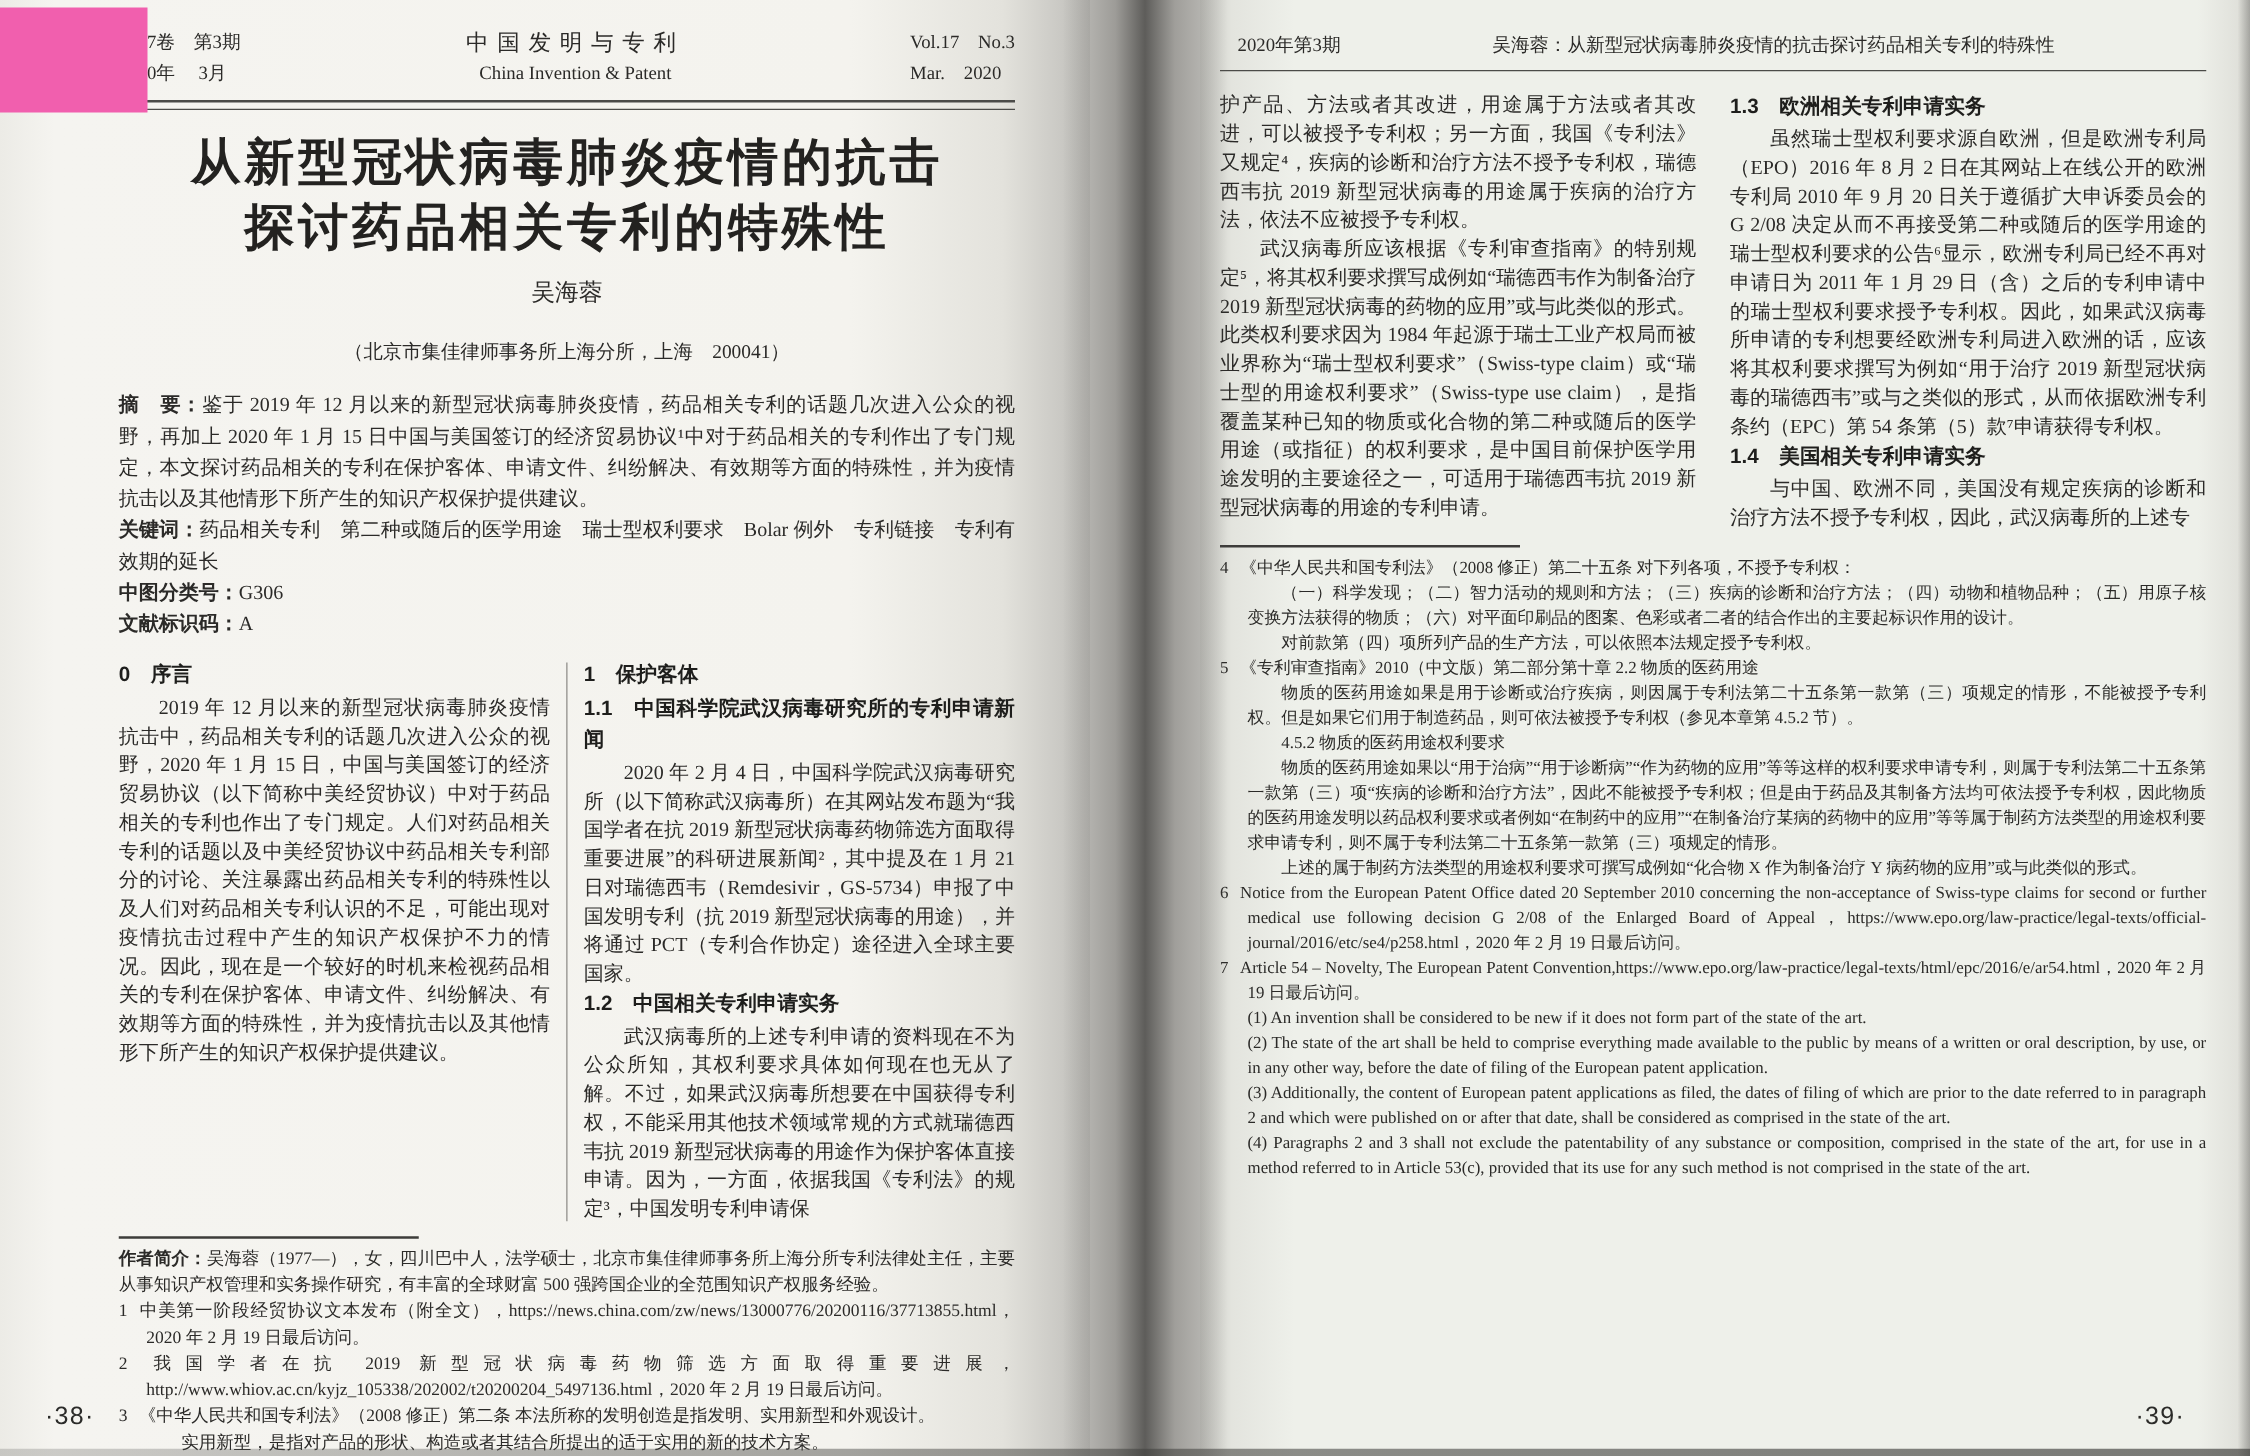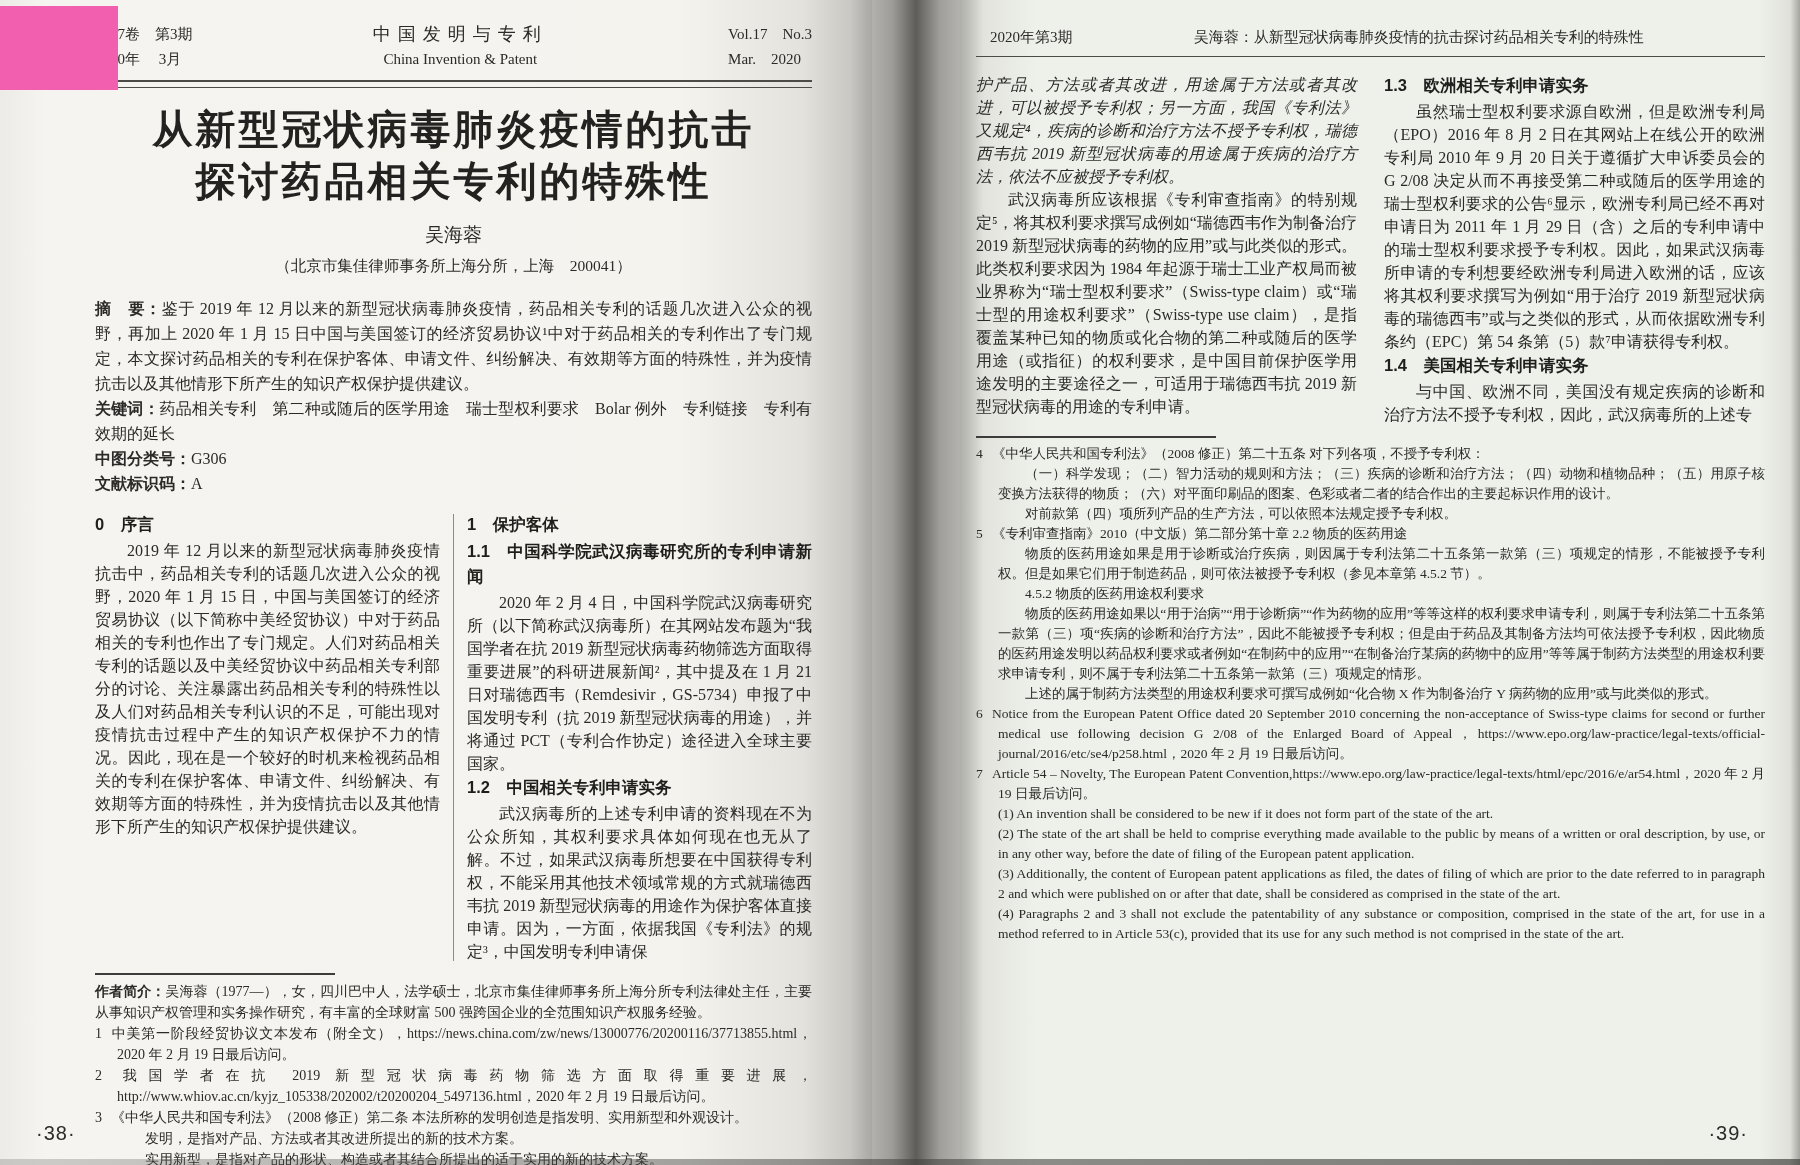--- a/index.html
+++ b/index.html
@@ -36,36 +36,36 @@
   .lp-header{display:flex;justify-content:space-between;font-size:15px;line-height:25px;}
   .lp-header .c{text-align:center;}
   .lp-header .r{text-align:left;}
   .jcn{font-size:18px;letter-spacing:7px;}
   .jen{font-size:15px;}
   .rule-double{margin-top:8px;height:5px;border-top:2px solid #4b4b48;border-bottom:1px solid #4b4b48;}
 
   
   .title{margin-top:16px;text-align:center;font-weight:bold;font-size:40px;line-height:52px;letter-spacing:3px;color:#232220;}
   .author{margin-top:14px;text-align:center;font-size:19px;line-height:26px;}
-  .affil{margin-top:6px;text-align:center;font-size:15.5px;line-height:24px;}
+  .affil{margin-top:22px;text-align:center;font-size:15.5px;line-height:24px;}
 
   .abstract{margin-top:18px;font-size:16px;line-height:25px;text-align:justify;}
   .kw{margin-top:0;font-size:16px;line-height:25px;text-align:justify;}
   .clc-row{font-size:16px;line-height:25px;display:flex;flex-direction:column;}
   .clc-row .half{width:50%;}
   .blab{font-weight:bold;}
 
   
   .columns{display:flex;margin-top:16px;font-size:16px;line-height:23px;text-align:justify;}
   .col{flex:1;min-width:0;}
   .col-div{width:1px;background:#8d8c88;margin:2px 13px;}
   .gap13{width:27px;}
   .shead{font-family:"Liberation Sans","DejaVu Sans",sans-serif;font-weight:bold;font-size:16.5px;line-height:25px;margin:0 0 2px 0;color:#1e1e1c;}
   .bpara{margin:0;text-indent:2em;}
-  .bpara.cont{text-indent:0;font-style:italic;}
+  .bpara.cont{text-indent:0;}
 
   
   .fn-sep{width:240px;border-top:2px solid #3d3c3a;margin-top:10px;}
   .footnotes{margin-top:6px;font-size:14px;line-height:21px;text-align:justify;}
   .footnotes.small{font-size:13.5px;line-height:20px;}
   .fn{margin:0;padding-left:22px;text-indent:-22px;}
   .fn .fn-num{display:inline-block;width:16px;text-indent:0;}
   .fn-plain{margin:0;padding-left:0;text-indent:0;}
   .fn-sub{margin:0;padding-left:22px;text-indent:2em;}
   .fn-item{margin:0;padding-left:22px;text-indent:0;}
@@ -145,21 +145,20 @@
     </p>
     <p class="fn">
       <span class="fn-num">1</span><span>中美第一阶段经贸协议文本发布（附全文），https://news.china.com/zw/news/13000776/20200116/37713855.html，2020 年 2 月 19 日最后访问。</span>
     </p>
     <p class="fn">
       <span class="fn-num">2</span><span>我国学者在抗 2019 新型冠状病毒药物筛选方面取得重要进展，http://www.whiov.ac.cn/kyjz_105338/202002/t20200204_5497136.html，2020 年 2 月 19 日最后访问。</span>
     </p>
     <p class="fn">
       <span class="fn-num">3</span><span>《中华人民共和国专利法》（2008 修正）第二条 本法所称的发明创造是指发明、实用新型和外观设计。</span>
     </p>
-    <p class="fn-sub">发明，是指对产品、方法或者其改进所提出的新的技术方案。</p>
     <p class="fn-sub">实用新型，是指对产品的形状、构造或者其结合所提出的适于实用的新的技术方案。</p>
     <p class="fn-sub">外观设计，是指对产品的形状、图案或者其结合以及色彩与形状、图案的结合所作出的富有美感并适于工业应用的新设计。</p>
   </div>
 
   <div class="pageno left">·38·</div>
 </div>
 
 <div class="page page-right">
 
   <div class="rp-header">

